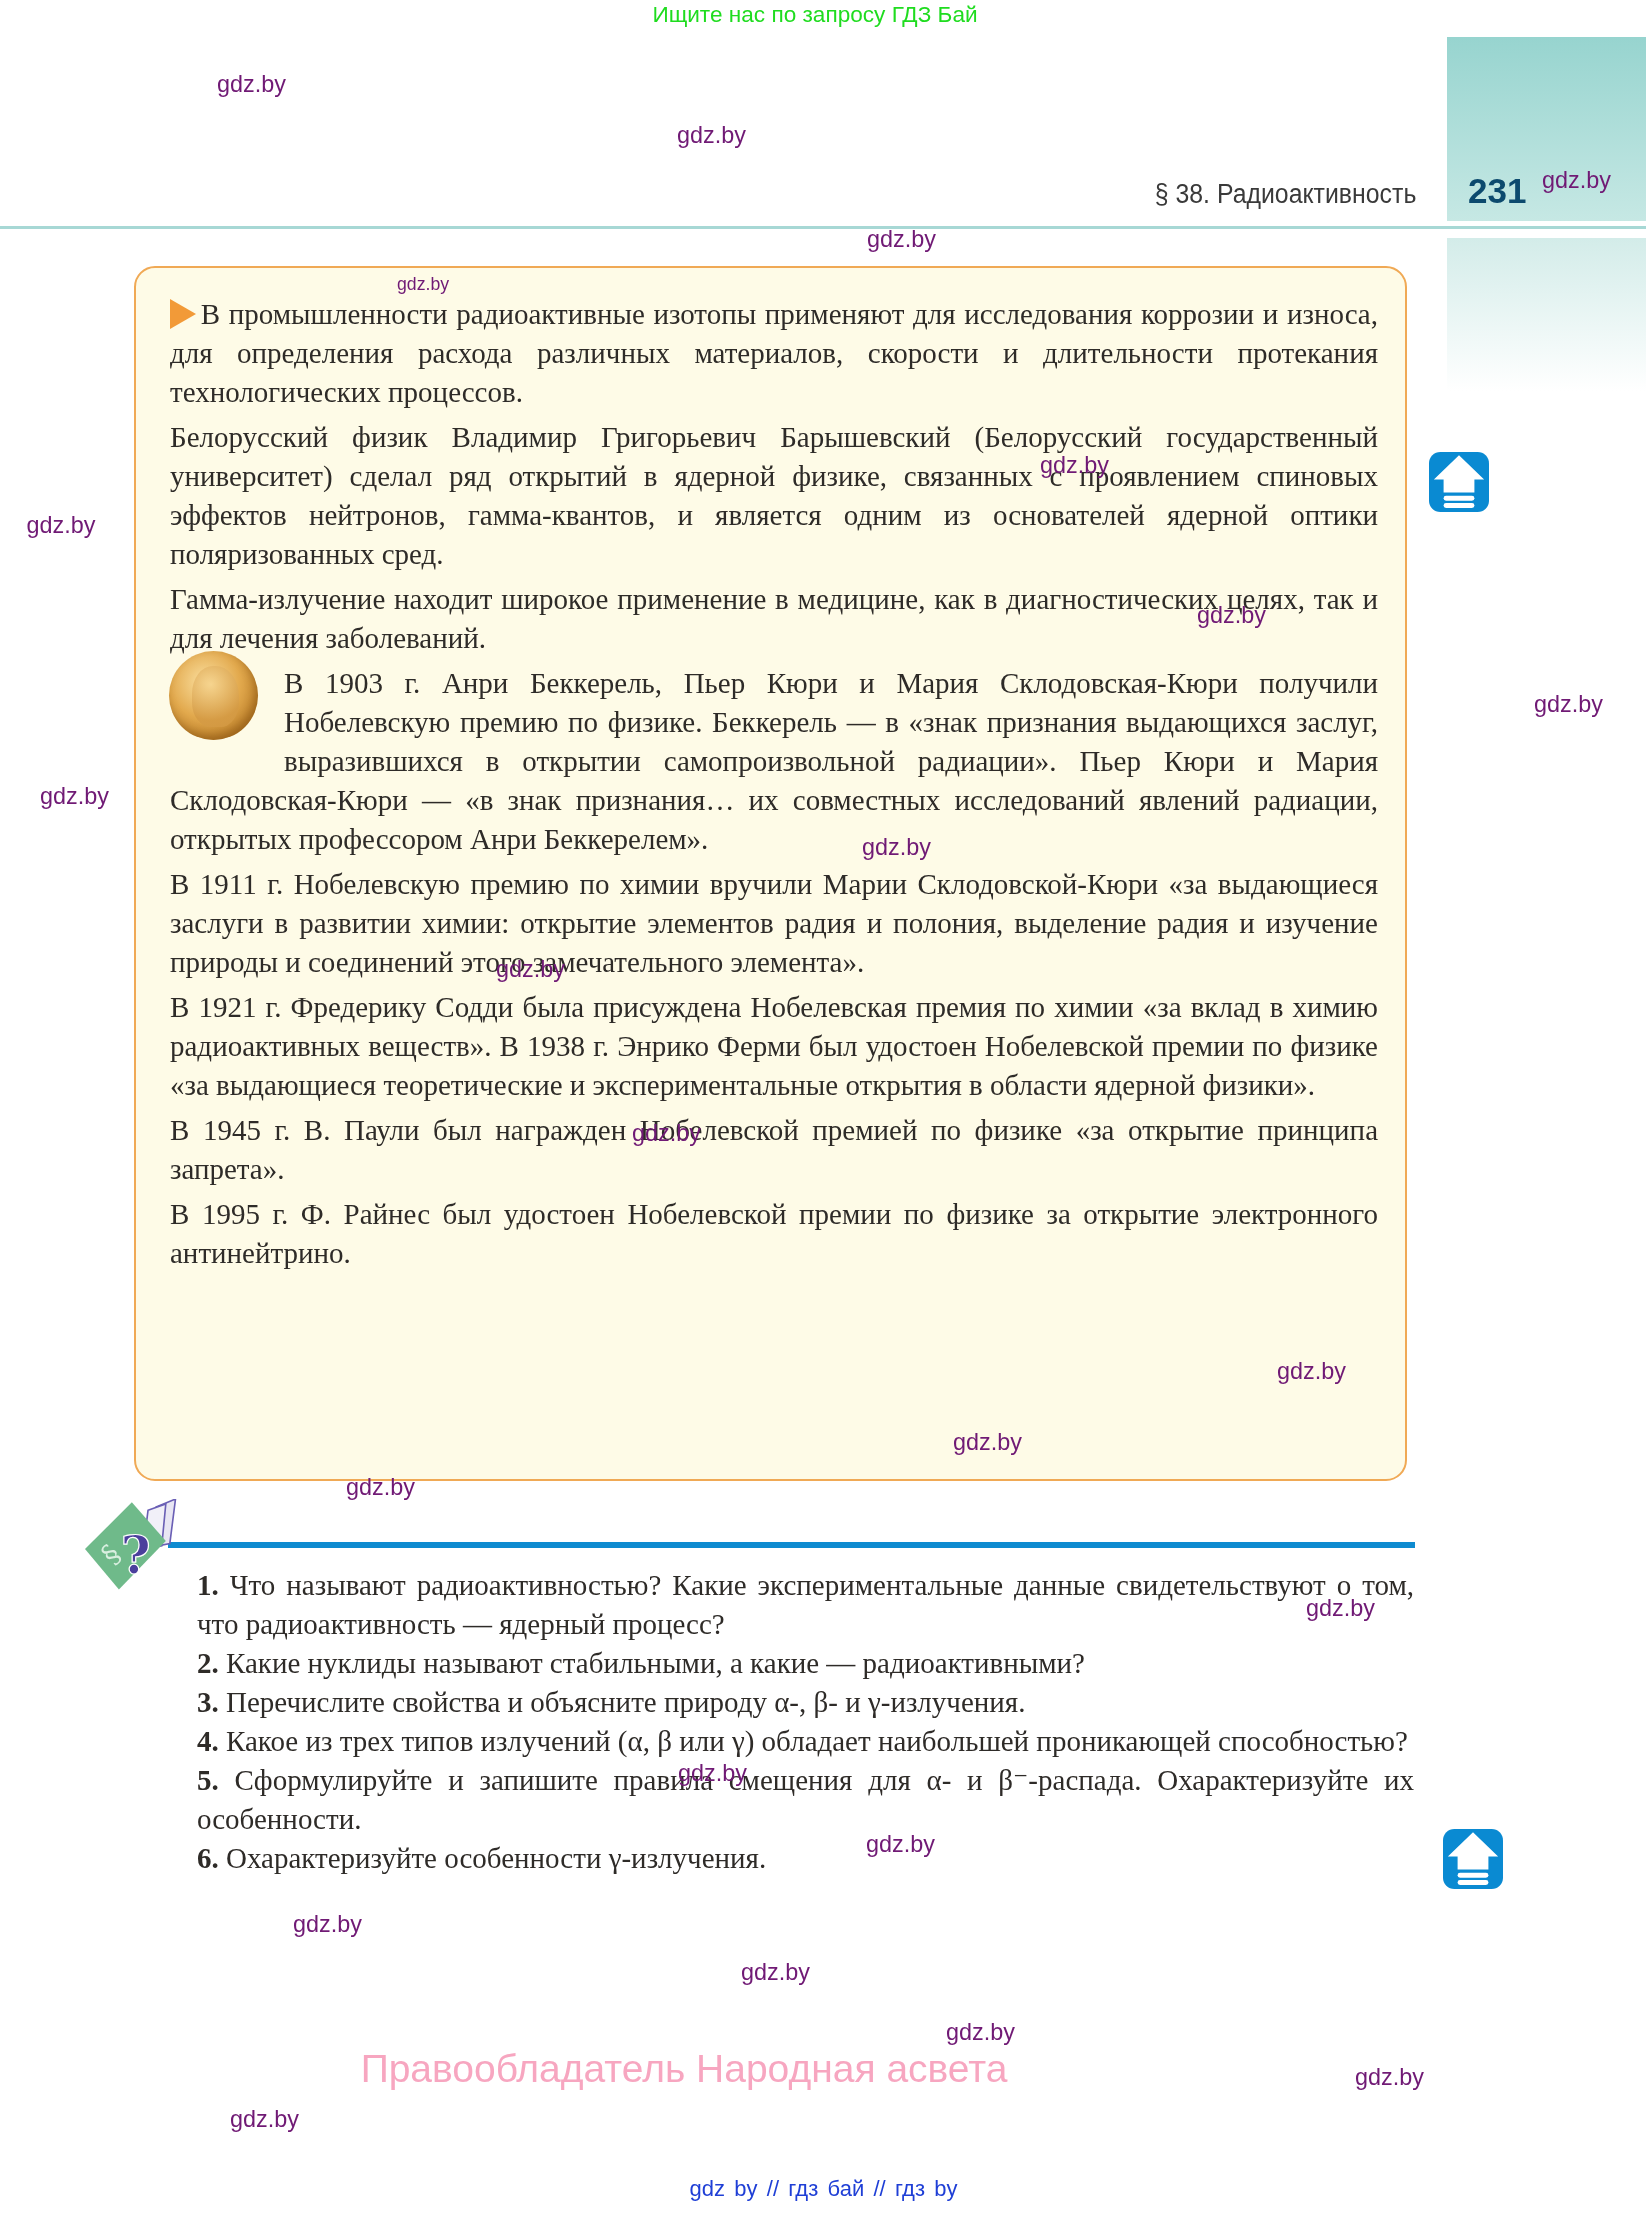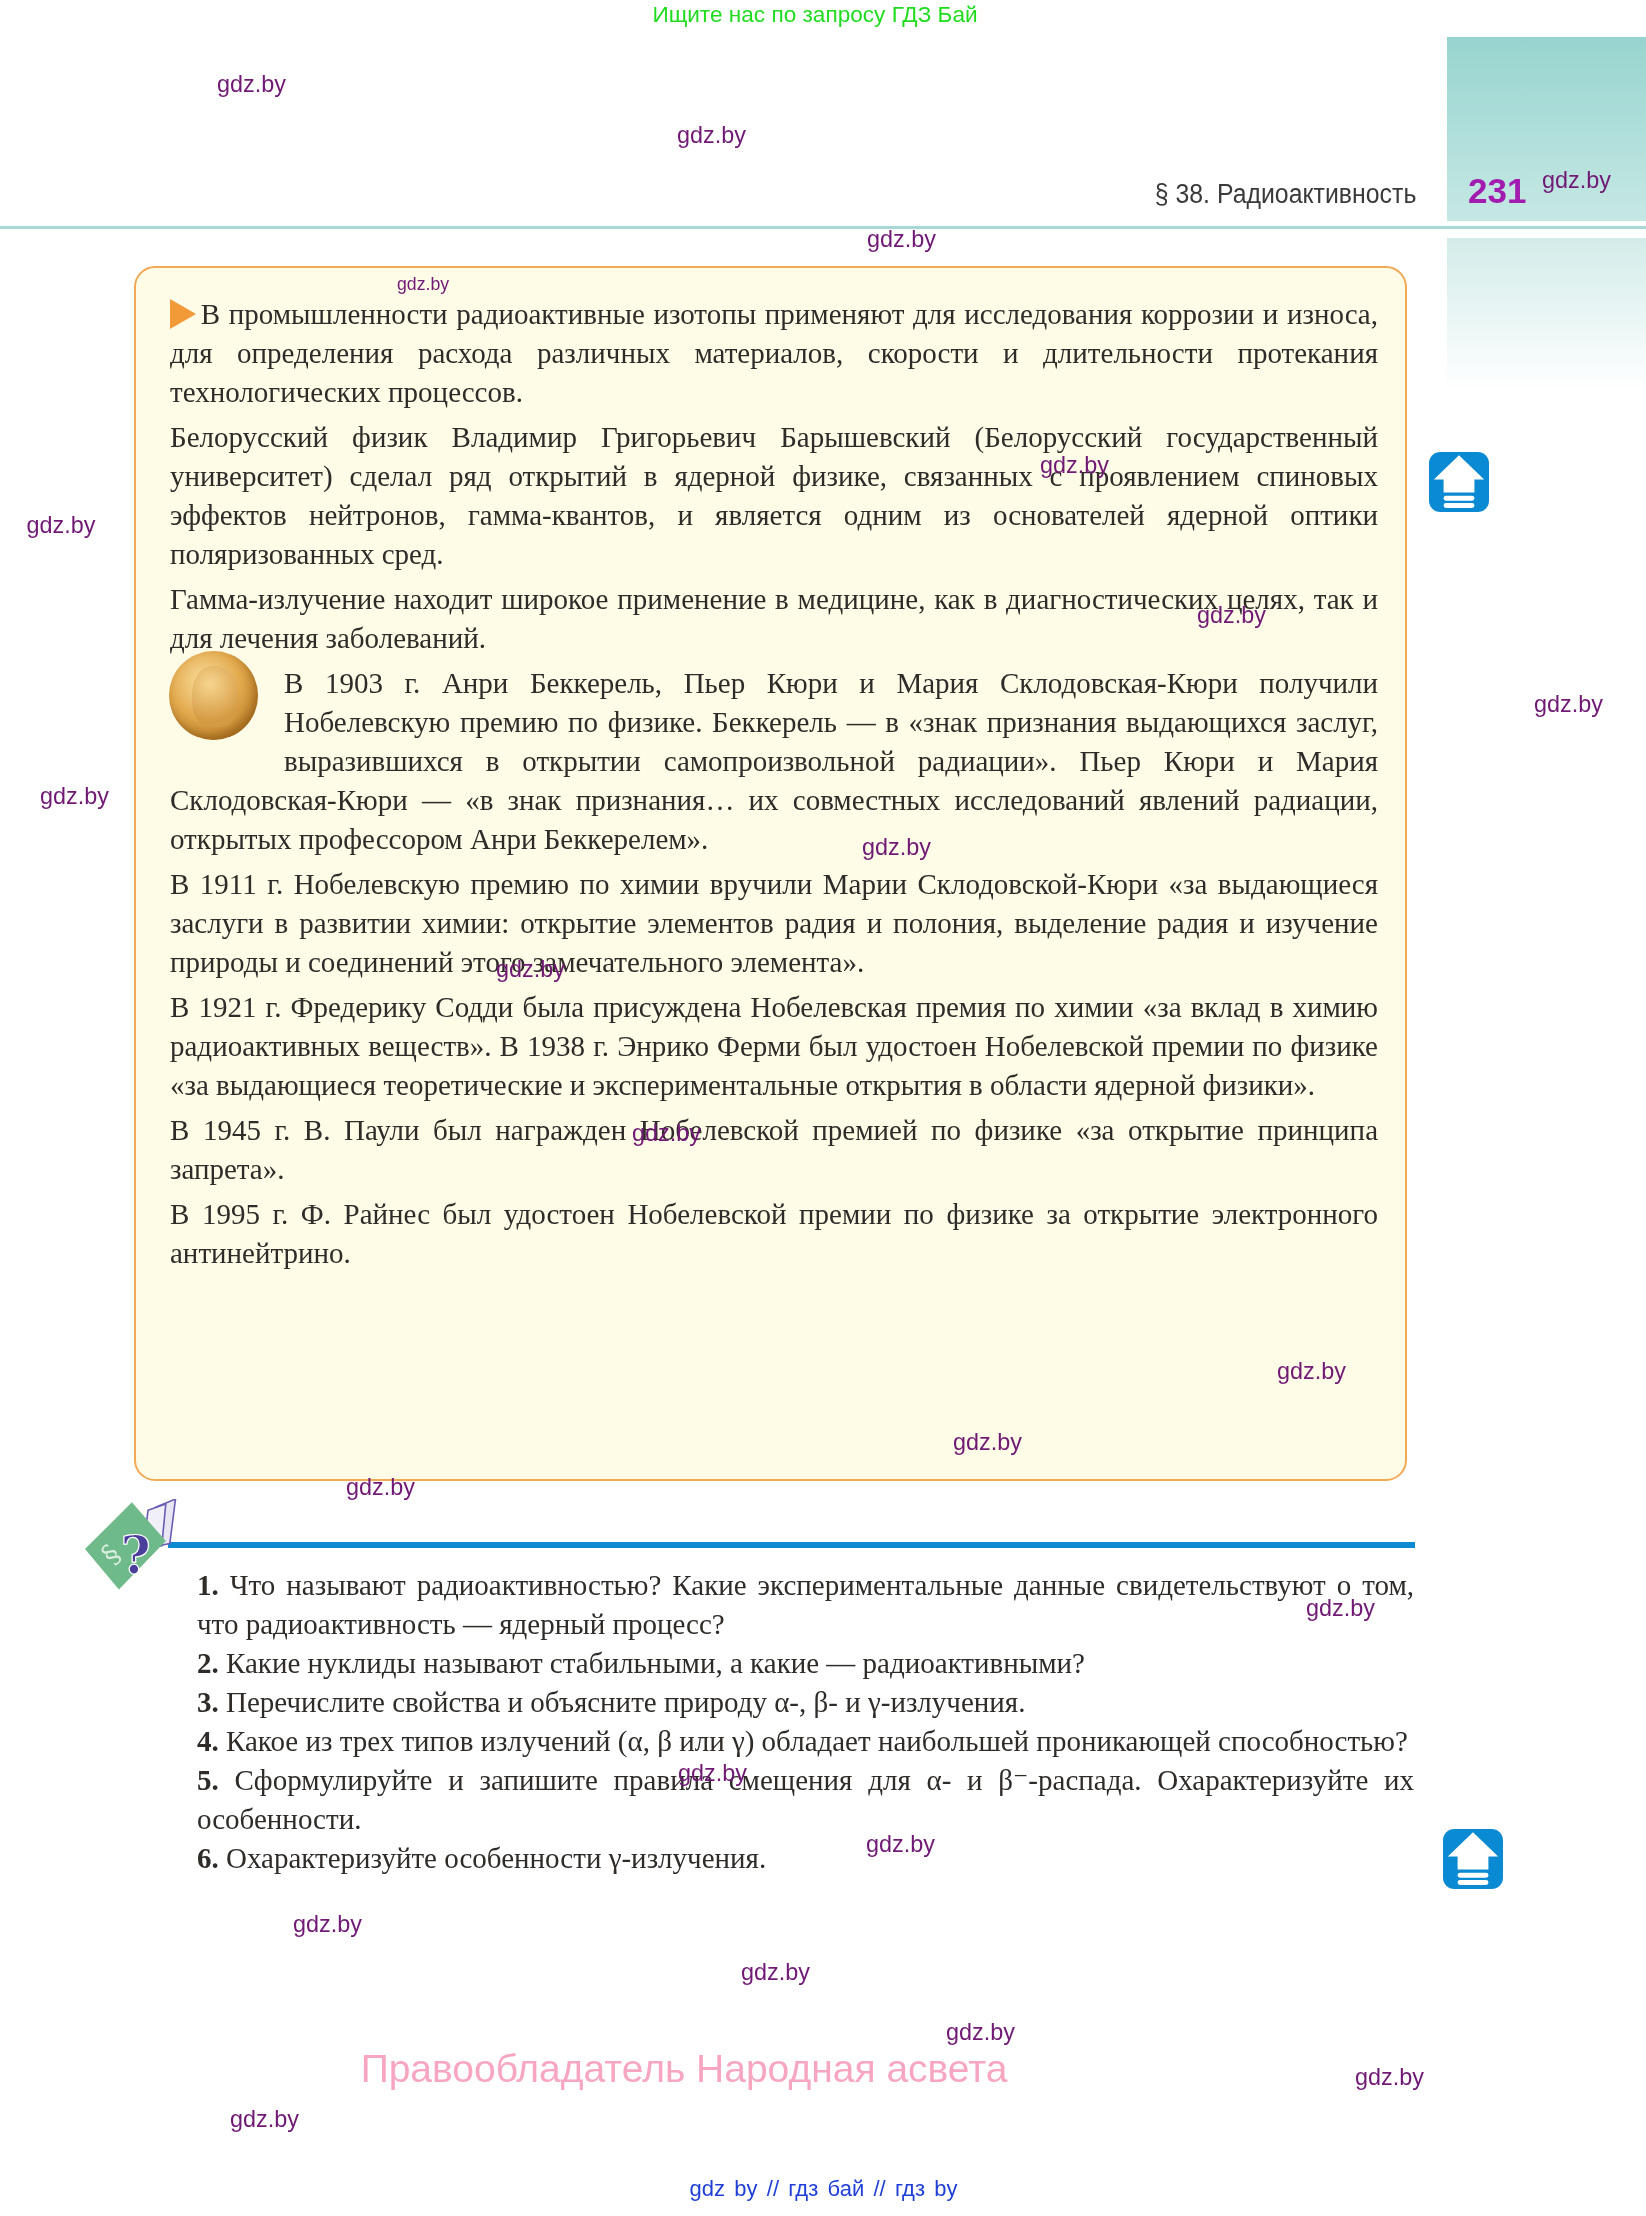--- a/index.html
+++ b/index.html
@@ -21,21 +21,21 @@
     position:absolute; left:1447px; top:37px; width:200px; height:184px;
     background:linear-gradient(to bottom, #97d4cf 0%, #c6e8e4 100%);
   }
   .teal-fade {
     position:absolute; left:1447px; top:238px; width:200px; height:153px;
     background:linear-gradient(to bottom, #d3ece9 0%, #ffffff 100%);
   }
   .page-num {
     position:absolute; left:1468px; top:171px;
     font-family:"Liberation Sans", sans-serif; font-weight:bold;
-    font-size:35px; color:#a21caf;
+    font-size:35px; color:#0c4a6e;
   }
   .running-head {
     position:absolute; right:231px; top:179px;
     font-family:"Liberation Sans", sans-serif; font-size:27px; color:#3a3a3a;
     transform:scaleX(0.92); transform-origin:right center;
   }
   .head-rule {
     position:absolute; left:0; top:226px; width:1647px; height:3.2px;
     background:#a7d8d5;
   }

